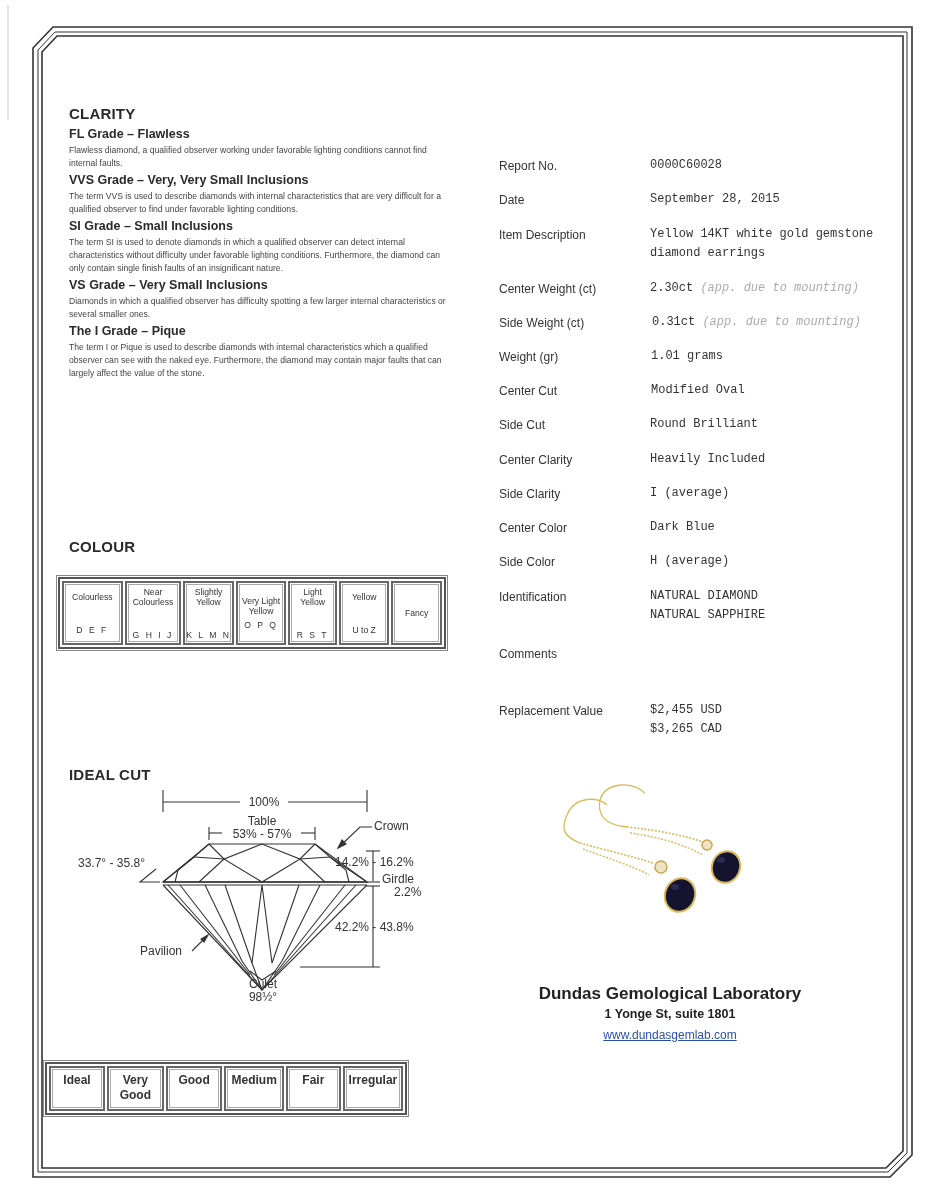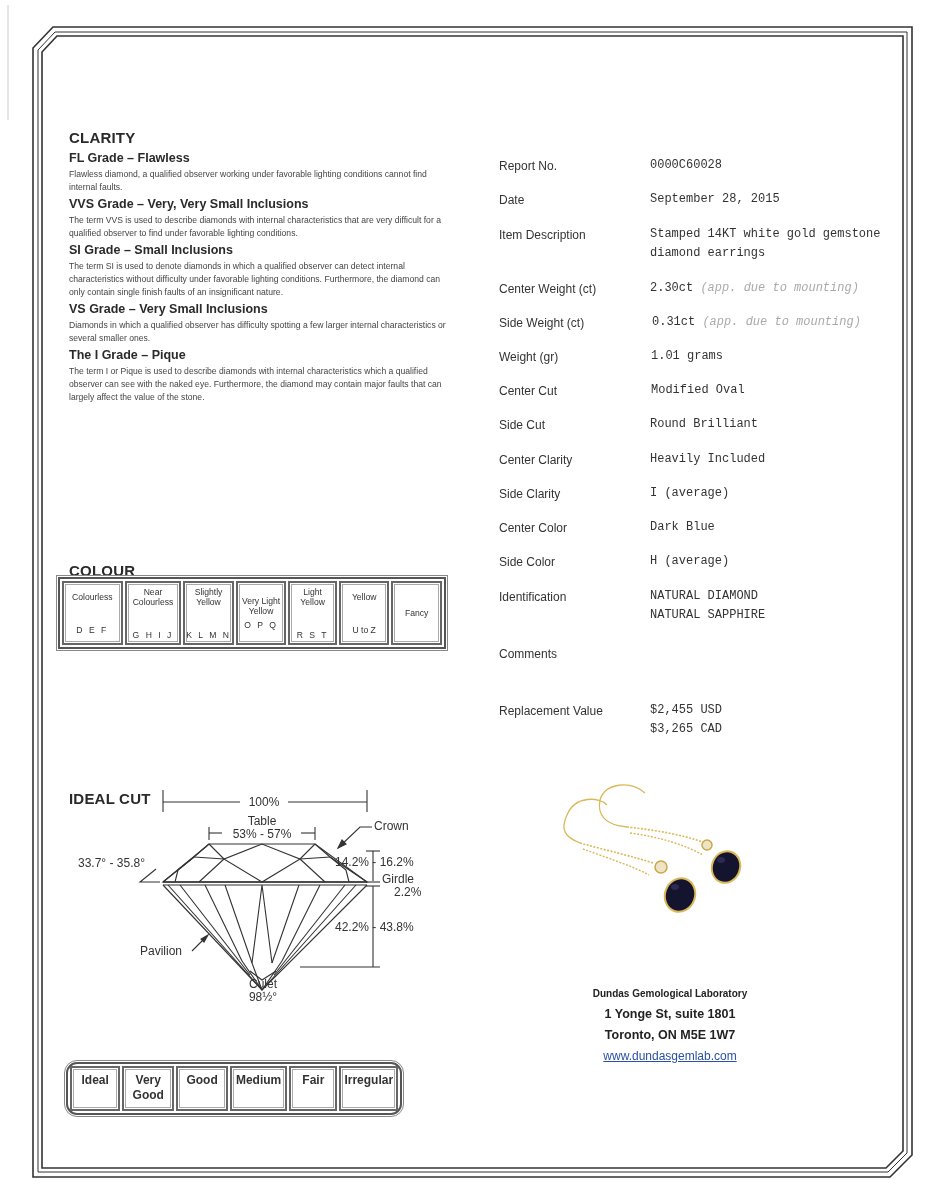--- a/index.html
+++ b/index.html
@@ -1,51 +1,51 @@
 <!DOCTYPE html>
 <html><head>
 <meta charset="utf-8">
 <style>
   html, body { margin: 0; padding: 0; background: #ffffff; }
   body { width: 927px; height: 1200px; position: relative; overflow: hidden; font-family: "Liberation Sans", "DejaVu Sans", sans-serif; color: #222; }
   .frame { position: absolute; left: 0; top: 0; width: 927px; height: 1200px; pointer-events: none; }
   .abs { position: absolute; }
 
   
-  .sec-title { font-weight: bold; font-size: 15px; color: #2a2a2a; letter-spacing: 0.2px; margin-top: 24px; }
+  .sec-title { font-weight: bold; font-size: 15px; color: #2a2a2a; letter-spacing: 0.2px; }
   .grade-title { font-weight: bold; font-size: 12.5px; color: #2a2a2a; margin: 0; line-height: 16px; }
   .grade-desc { font-size: 8.6px; color: #444; line-height: 13px; margin: 2px 0 2px 0; }
   #clarity { left: 69px; top: 105px; width: 380px; }
   #clarity .sec-title { margin-bottom: 4px; }
 
   
   #colour-title { left: 69px; top: 538px; }
   table.grid { border-collapse: separate; border-spacing: 2px; border: 2px solid #555; outline: 1px solid #888; outline-offset: 1px; }
   table.grid td { border: 2px solid #666; outline: 1px solid #aaa; outline-offset: -4px; text-align: center; vertical-align: middle; font-size: 8.6px; color: #333; padding: 0; }
   #colour-table { left: 58px; top: 577px; width: 388px; height: 68px; }
   #colour-table td { height: 60px; }
   .cgrade { display: block; margin-top: 23px; letter-spacing: 2px; font-size: 8.6px; }
 
   
   #cut-title { left: 69px; top: 766px; }
   #diamond { left: 70px; top: 785px; width: 380px; height: 225px; }
-  #cut-table { left: 66px; top: 1062px; width: 336px; height: 44px; border-radius: 11px; }
+  #cut-table { left: 45px; top: 1062px; width: 362px; height: 44px; }
   #cut-table td { height: 36px; vertical-align: top; font-weight: bold; font-size: 12px; padding-top: 5px; line-height: 15px; }
 
   
   .field-label { font-size: 12px; color: #333; }
   .field-value { font-size: 12px; color: #333; line-height: 19px; font-family: Liberation Mono, monospace; }
   .note { color: #aaa; font-style: italic; }
 
   
   #earrings { left: 545px; top: 775px; width: 240px; height: 190px; }
 
   
   #lab { left: 520px; top: 983px; width: 300px; text-align: center; font-size: 12.5px; color: #222; line-height: 21px; }
-  #lab .name { font-weight: bold; font-size: 10px; }
+  #lab .name { font-weight: bold; font-size: 17px; }
   #lab .addr { font-weight: bold; }
   #lab a { color: #2a4fa8; text-decoration: underline; font-weight: normal; font-size: 12px; }
   #lab .email { font-size: 12px; }
 </style>
 </head>
 <body>
 
 <svg class="frame" viewBox="0 0 927 1200">
   <g fill="none" stroke="#333" stroke-width="1.6">
     <path d="M53,27 L912,27 L912,1155 L890,1177 L33,1177 L33,48 Z"></path>
@@ -172,21 +172,21 @@
   </table>
 
 <div id="report">
   <div class="abs field-label" style="left:499px;top:159px">Report No.</div>
   <div class="abs field-value" style="left:650px;top:156px">0000C60028</div>
 
   <div class="abs field-label" style="left:499px;top:193px">Date</div>
   <div class="abs field-value" style="left:650px;top:190px">September 28, 2015</div>
 
   <div class="abs field-label" style="left:499px;top:228px">Item Description</div>
-  <div class="abs field-value" style="left:650px;top:225px">Stamped 14KT white gold gemstone</div>
+  <div class="abs field-value" style="left:650px;top:225px">Yellow 14KT white gold gemstone</div>
   <div class="abs field-value" style="left:650px;top:244px">diamond earrings</div>
 
   <div class="abs field-label" style="left:499px;top:282px">Center Weight (ct)</div>
   <div class="abs field-value" style="left:650px;top:279px"><span>2.30ct</span> <span class="note">(app. due to mounting)</span></div>
 
   <div class="abs field-label" style="left:499px;top:316px">Side Weight (ct)</div>
   <div class="abs field-value" style="left:652px;top:313px"><span>0.31ct</span> <span class="note">(app. due to mounting)</span></div>
 
   <div class="abs field-label" style="left:499px;top:350px">Weight (gr)</div>
   <div class="abs field-value" style="left:651px;top:347px">1.01 grams</div>
@@ -240,15 +240,14 @@
 
   <ellipse cx="181" cy="92" rx="14" ry="16" transform="rotate(20 181 92)" fill="#14142e" stroke="#d9b95a" stroke-width="2"></ellipse>
   <ellipse cx="135" cy="120" rx="15" ry="17" transform="rotate(20 135 120)" fill="#14142e" stroke="#d9b95a" stroke-width="2"></ellipse>
   <ellipse cx="176" cy="85" rx="4" ry="3" fill="#3a3a6a" opacity="0.6"></ellipse>
   <ellipse cx="130" cy="112" rx="4" ry="3" fill="#3a3a6a" opacity="0.6"></ellipse>
 </svg>
 
 <div id="lab" class="abs">
   <div class="name">Dundas Gemological Laboratory</div>
   <div class="addr">1 Yonge St, suite 1801</div>
-  <div class="addr">Toronto, ON M5E 1W7</div>
   <div><a>www.dundasgemlab.com</a></div>
 </div>
 
 </body></html>

